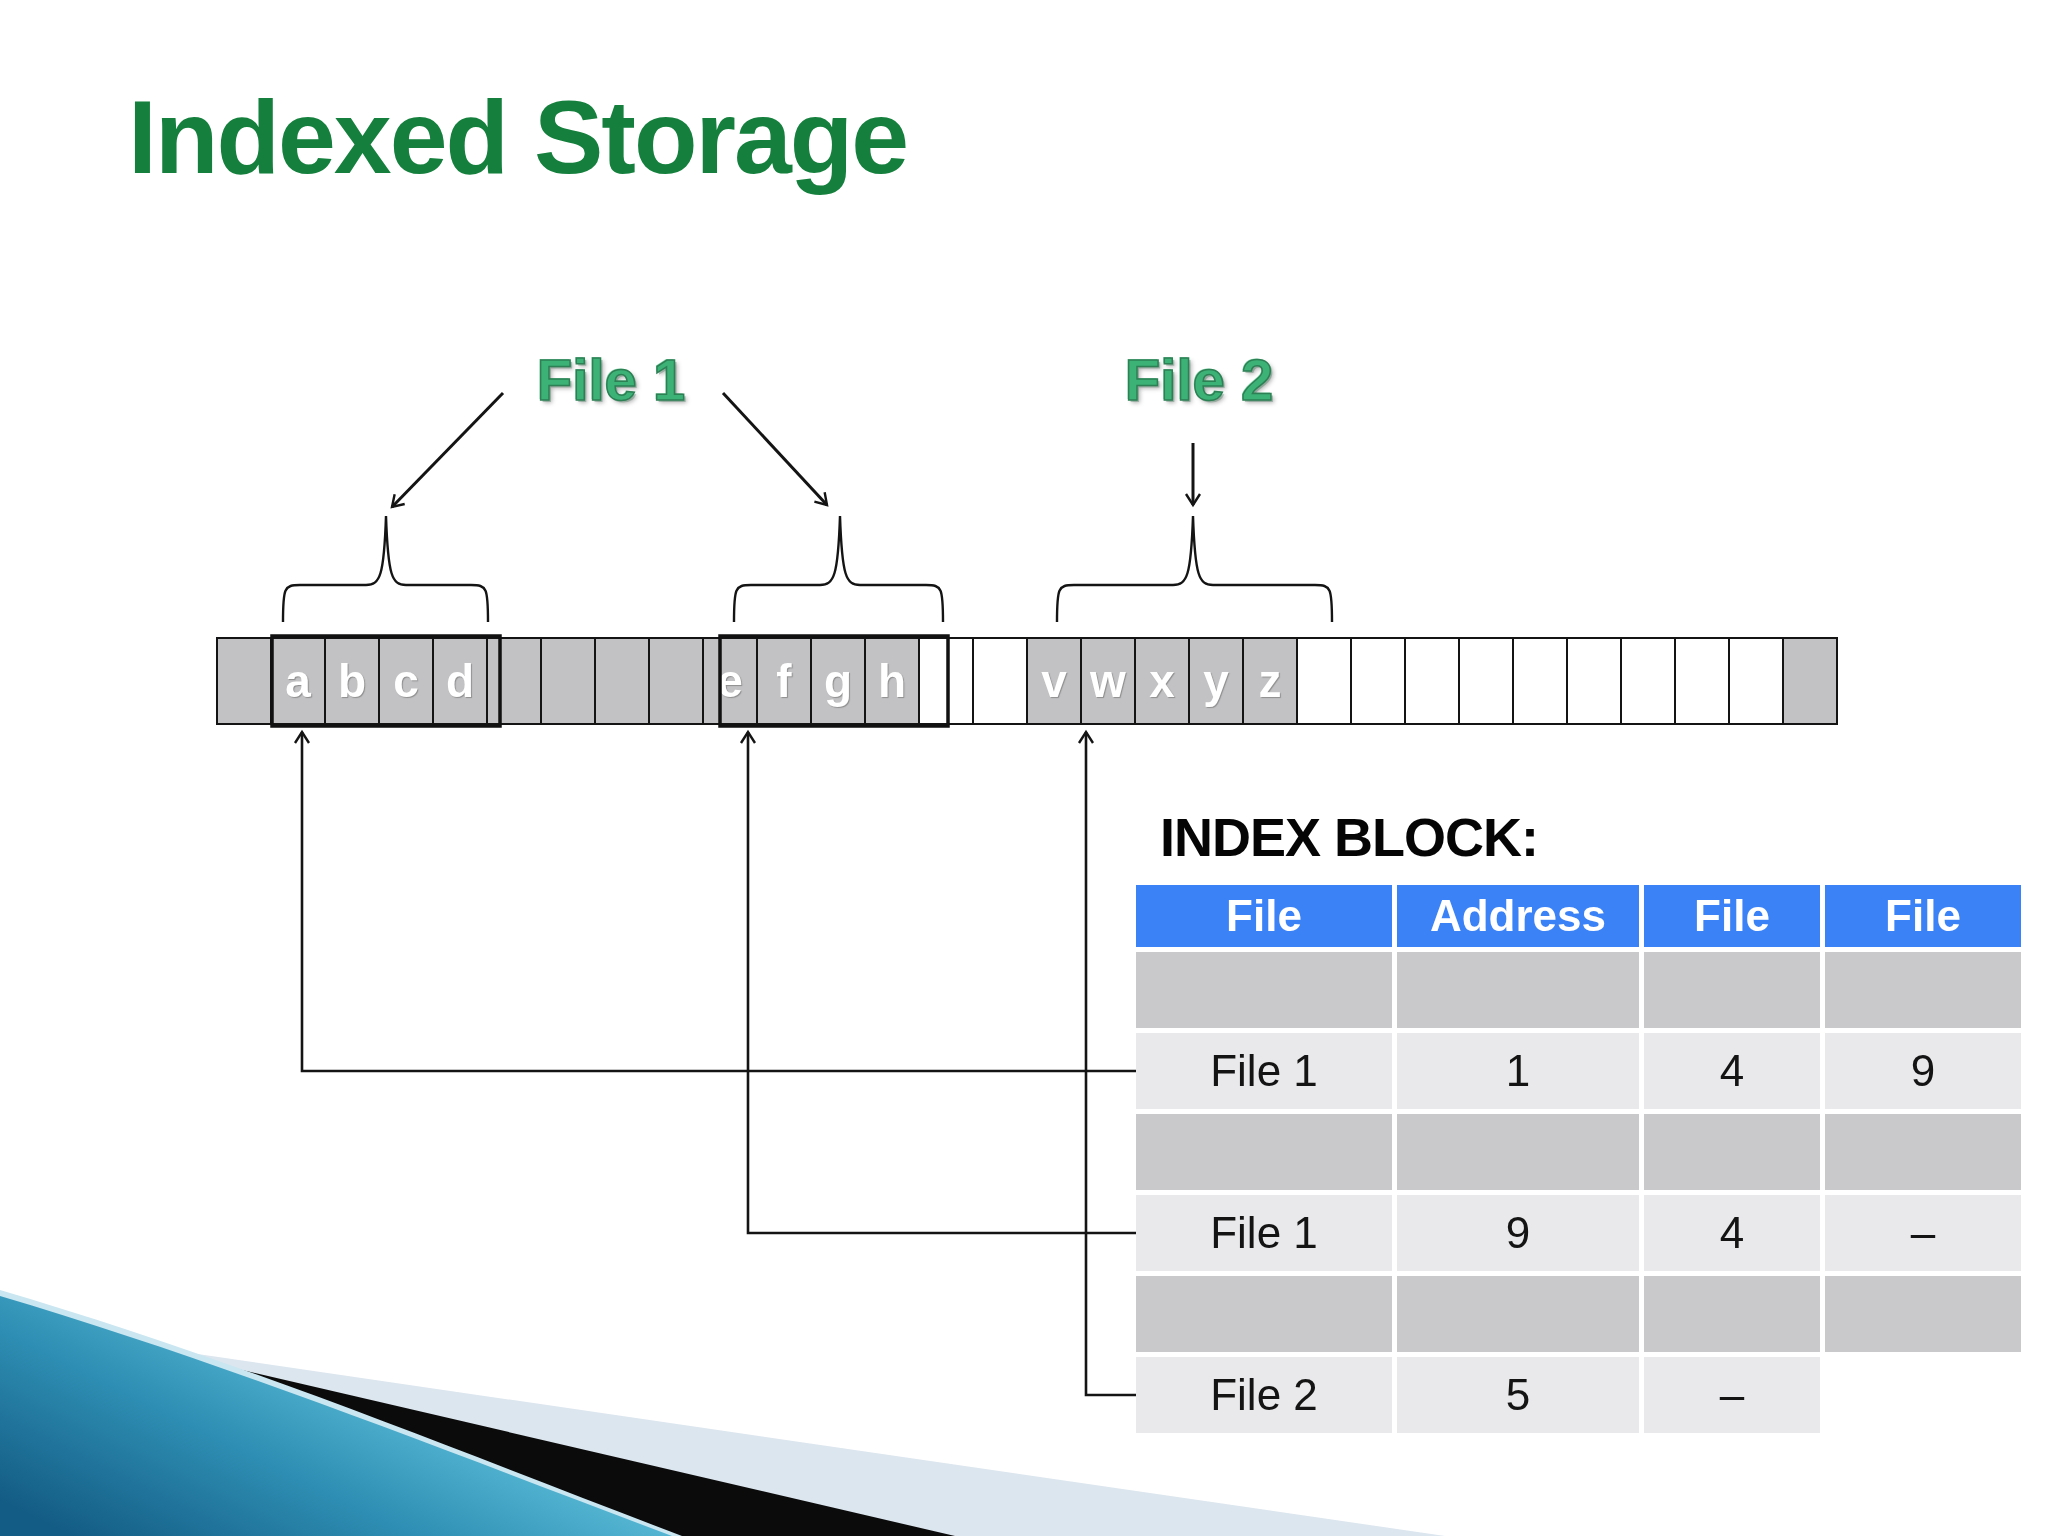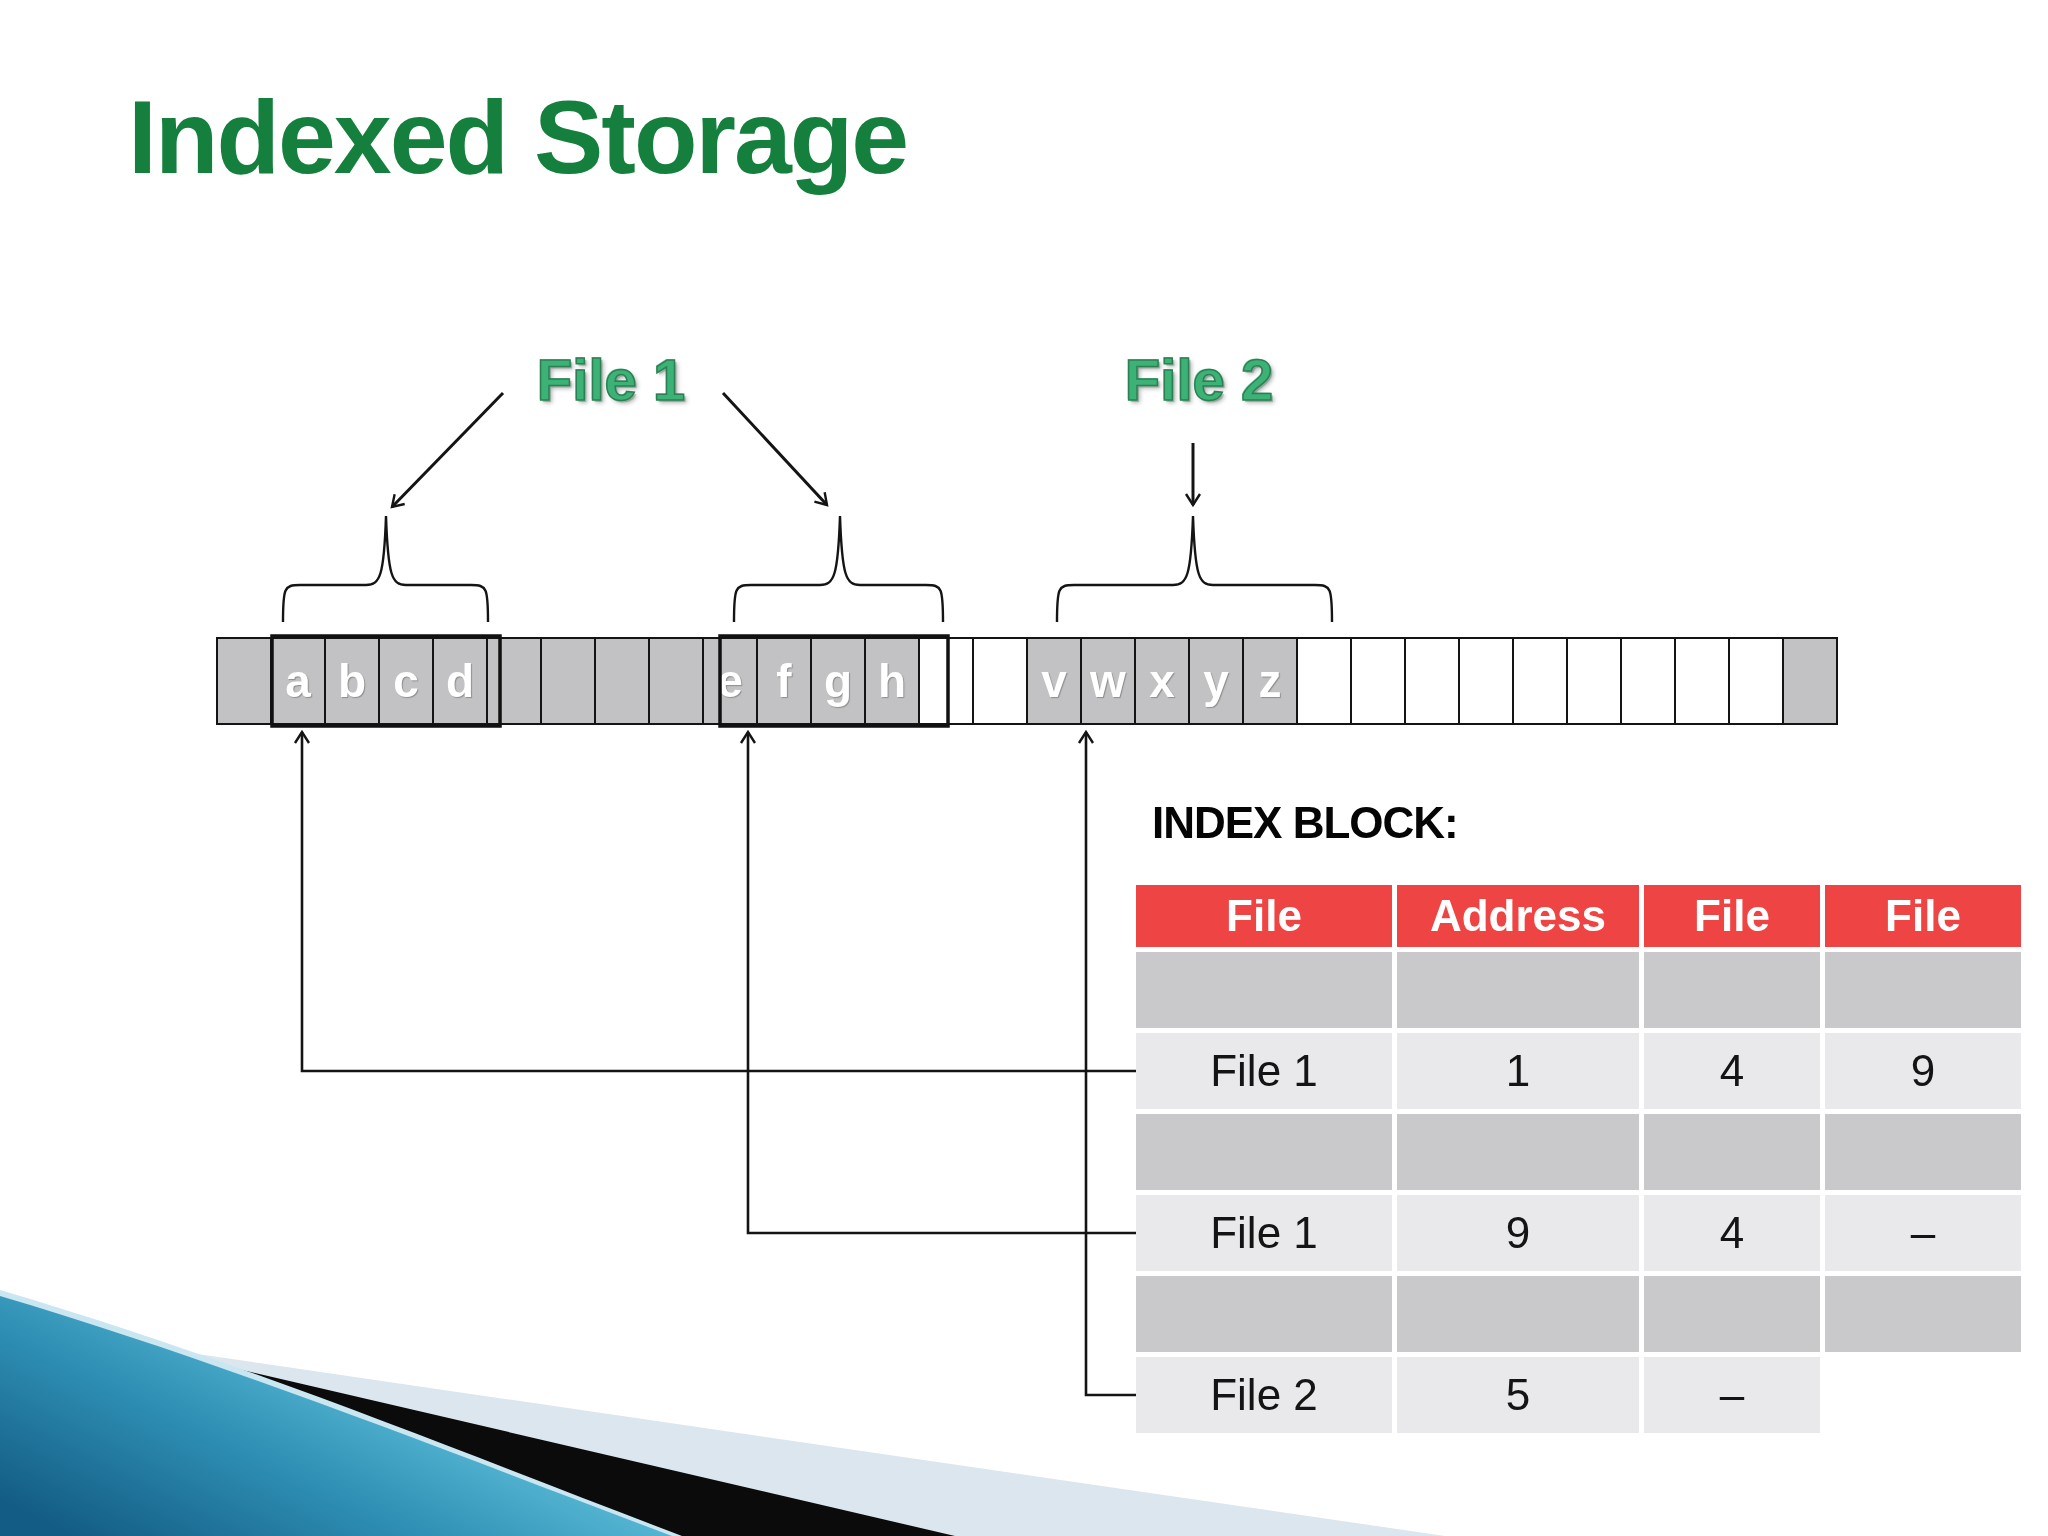--- a/index.html
+++ b/index.html
@@ -20,29 +20,29 @@
   .strip{position:absolute;left:216px;top:637px;height:88px;display:flex;}
   .block{width:56px;height:88px;box-sizing:border-box;flex:0 0 auto;
     border:2px solid #141414;margin-left:-2px;
     display:flex;align-items:center;justify-content:center;
     font-size:46px;font-weight:bold;color:#fff;
     text-shadow:1px 1px 1px rgba(80,80,80,.45);}
   .block:first-child{margin-left:0;}
   .block.gray{background:#c2c1c3;}
   .block.white{background:#ffffff;}
 
-  .index-title{position:absolute;left:1152px;top:798px;margin:0;
-    font-size:44px;font-weight:bold;color:#050505;letter-spacing:-1px;}
+  .index-title{position:absolute;left:1152px;top:798px;margin:8px;
+    font-size:54px;font-weight:bold;color:#050505;letter-spacing:-1px;}
 
   .index-table{position:absolute;left:1136px;top:885px;width:885px;
     display:grid;grid-template-columns:256px 242px 176px 196px;
     grid-template-rows:62px repeat(6,76px);gap:5px;}
   .cell{display:flex;align-items:center;justify-content:center;
     font-size:44px;color:#141414;}
-  .cell.head{background:#ef4444;color:#ffffff;font-weight:bold;font-size:44px;}
+  .cell.head{background:#3b82f6;color:#ffffff;font-weight:bold;font-size:44px;}
   .cell.dark{background:#c9c8ca;}
   .cell.light{background:#e9e8ea;}
 
   .overlay{position:absolute;left:0;top:0;pointer-events:none;}
 </style>
 </head>
 <body>
 
 <h1 class="slide-title">Indexed Storage</h1>
 

